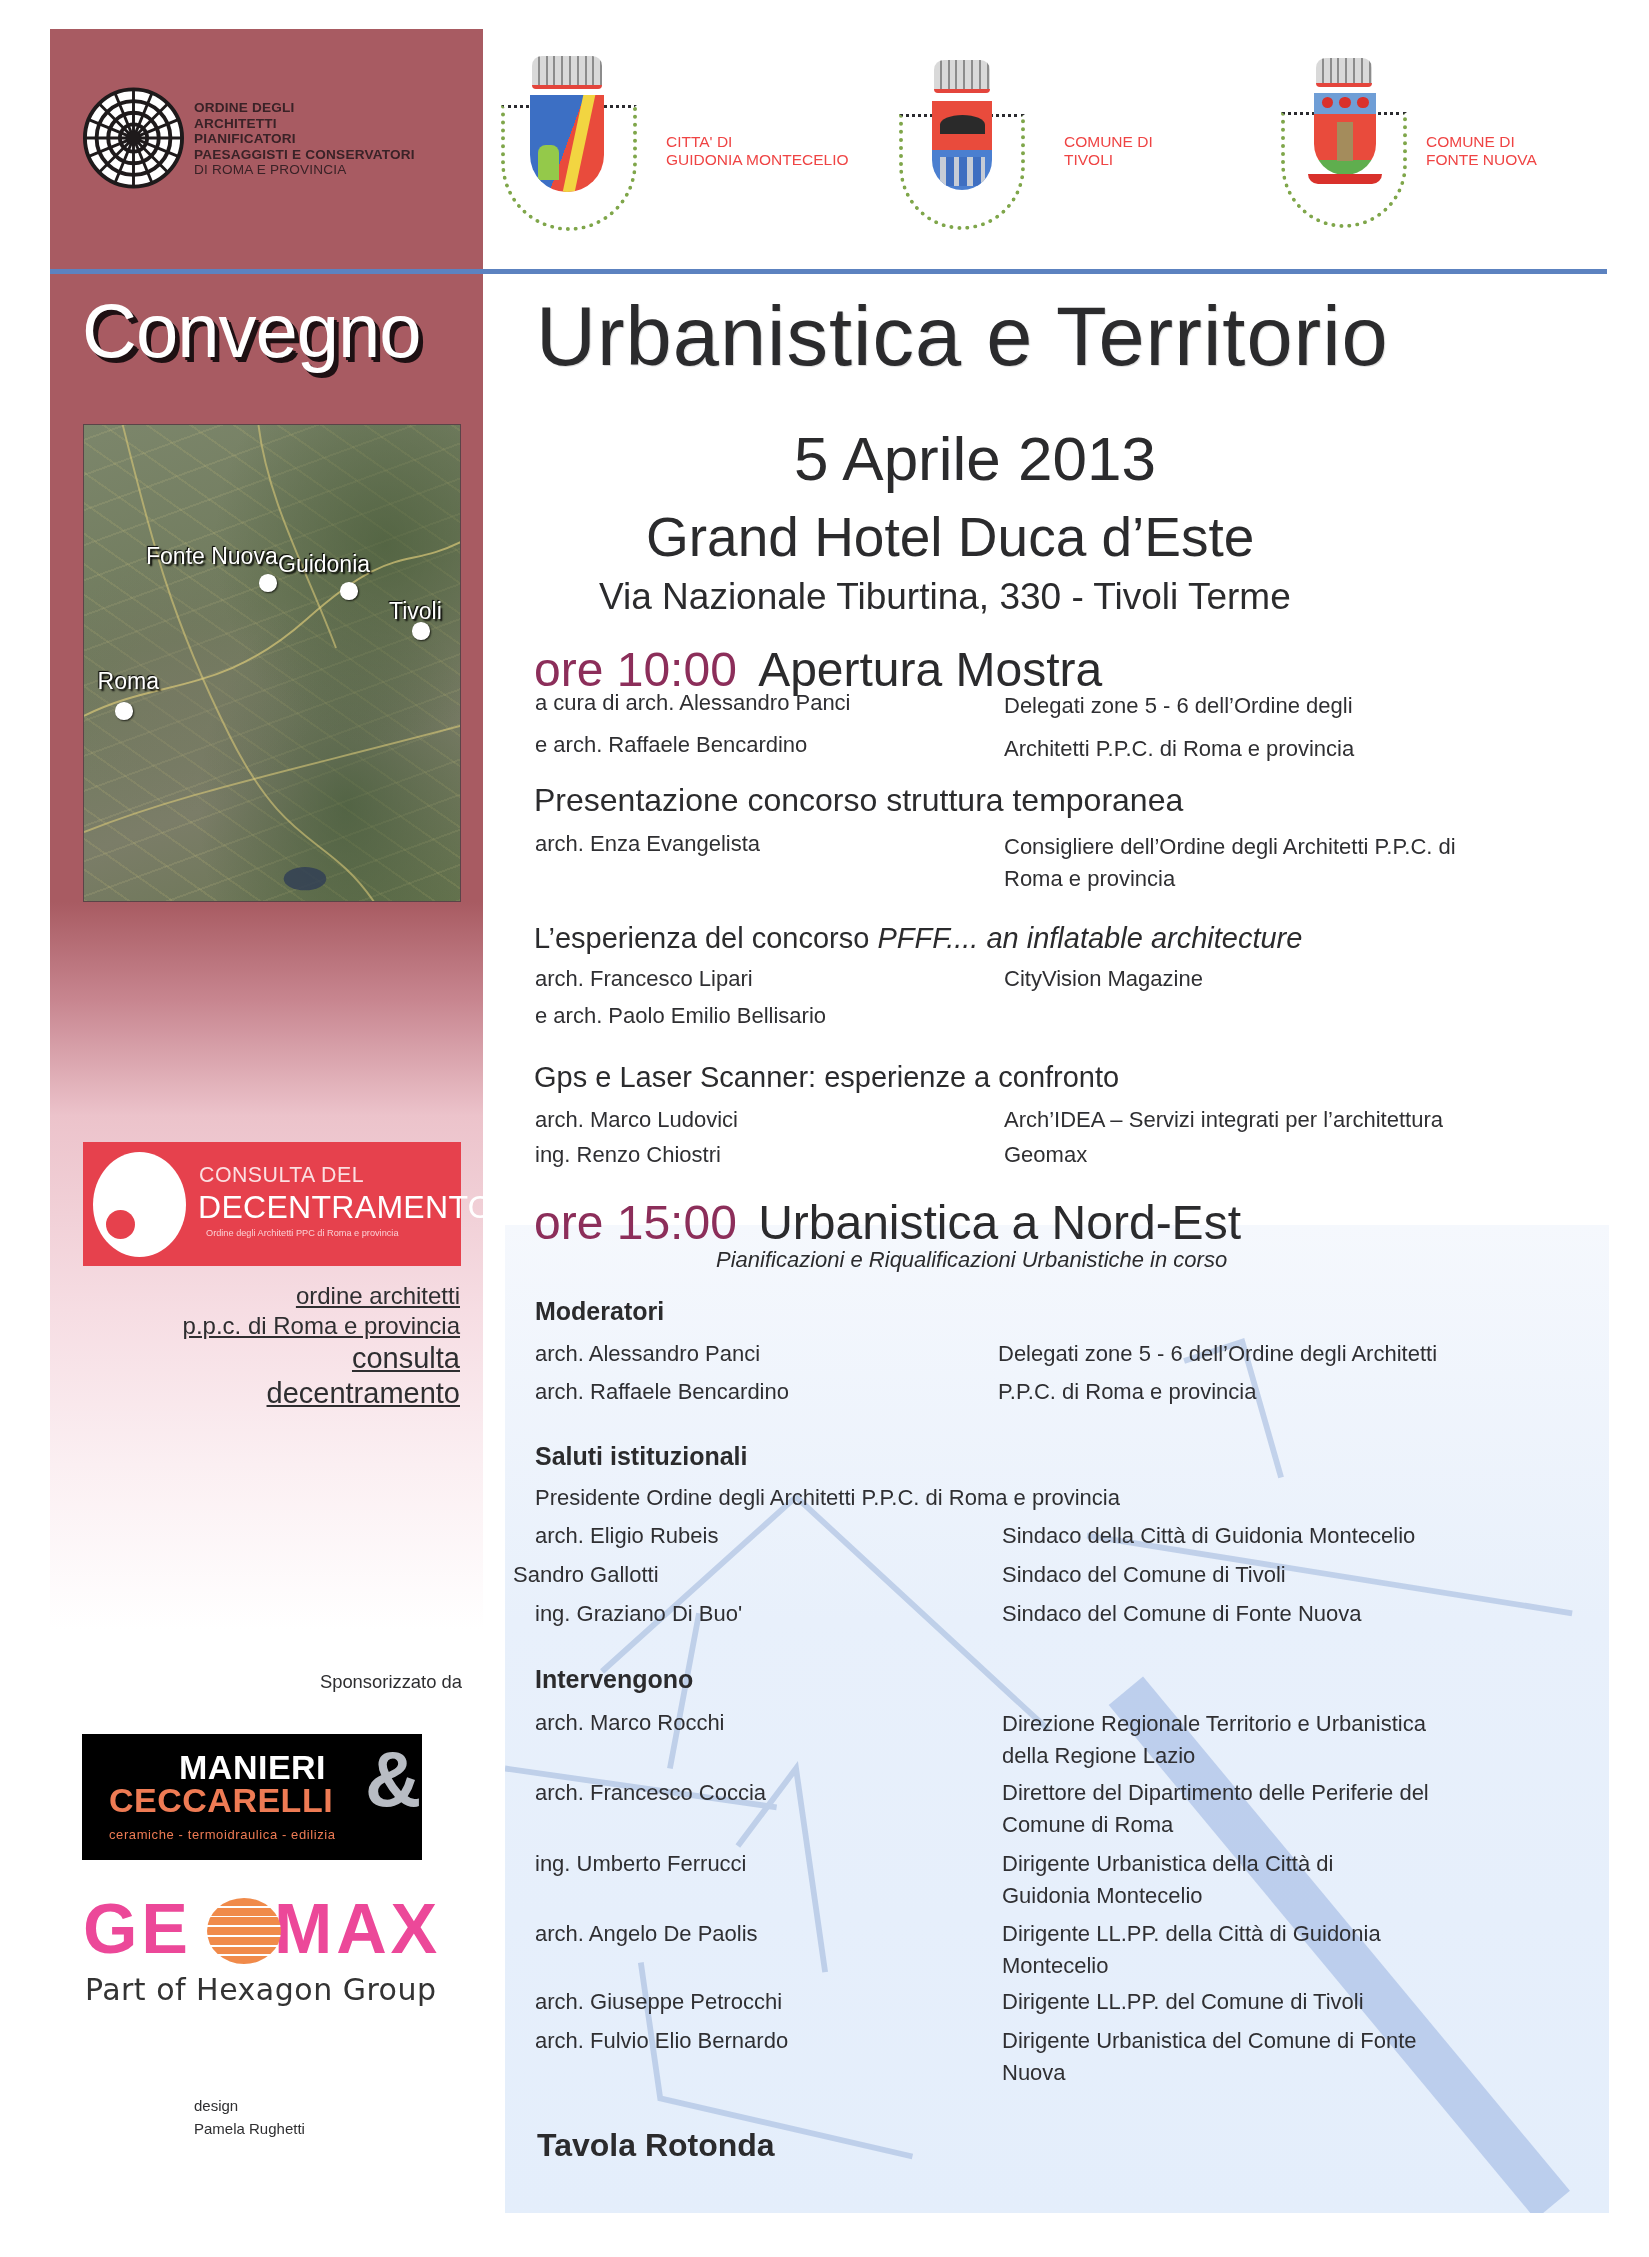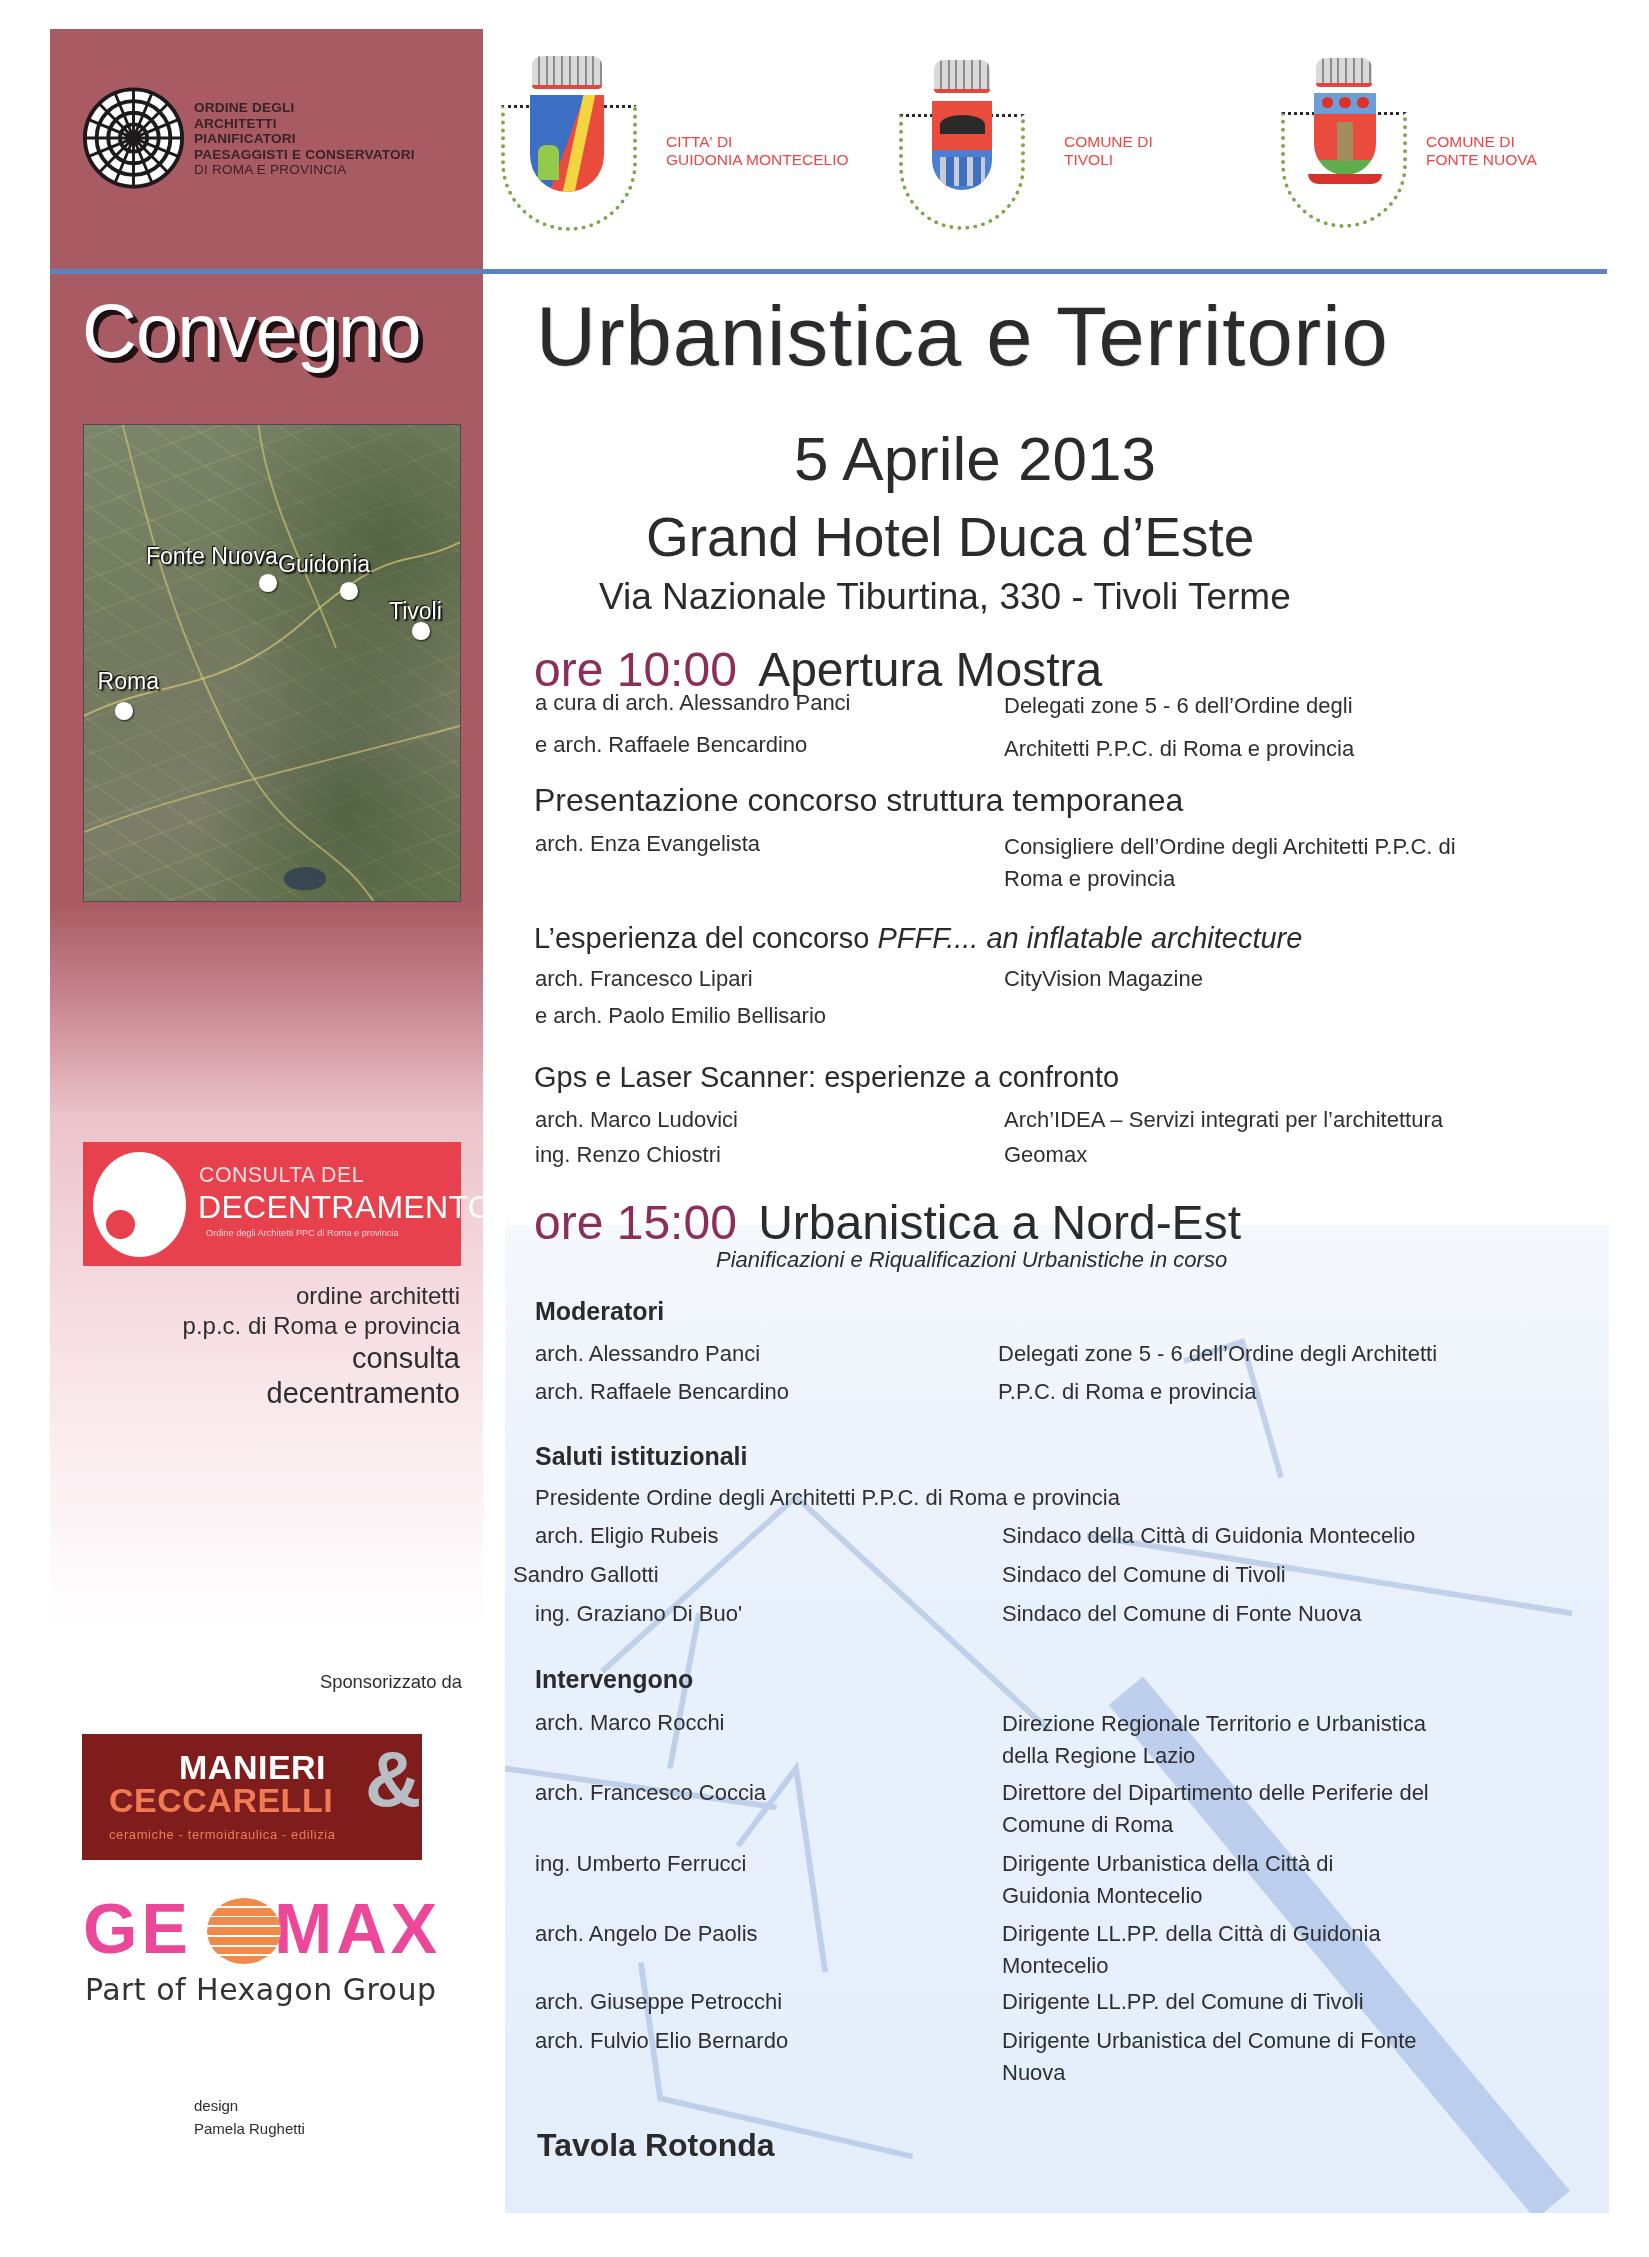--- a/index.html
+++ b/index.html
@@ -69,31 +69,32 @@
       position: absolute; left: 23px; top: 68px; width: 29px; height: 29px;
       background: #e6414d; border-radius: 50%;
     }
     .consulta-line1 { position: absolute; left: 116px; top: 21.3px; color: #fbdfe1; font-size: 21.3px; letter-spacing: 0.5px; }
     .consulta-line2 { position: absolute; left: 115px; top: 47px; color: #ffffff; font-size: 32px; letter-spacing: 0.3px; }
     .consulta-line3 { position: absolute; left: 116px; top: 86px; color: #fbd0d4; font-size: 9.2px; white-space: nowrap; margin-left: 7px; }
 
     .ordine-block {
       position: absolute; left: 83px; top: 1281px; width: 377px; text-align: right;
       color: #2e2e30;
+      text-decoration: underline;
     }
     .ordine-block .small { font-size: 24px; line-height: 30px; }
     .ordine-block .big { font-size: 29px; line-height: 35px; }
 
     .sponsor-label {
       position: absolute; left: 194px; top: 1671px; width: 268px; text-align: right;
       font-size: 18.4px; color: #2e2e30;
     }
     .mc-box {
       position: absolute; left: 82px; top: 1734px; width: 340px; height: 126px;
-      background: #7f1d1d;
+      background: #000000;
     }
     .mc-manieri { position: absolute; left: 97px; top: 13.6px; font-size: 34px; font-weight: bold; color: #ffffff; letter-spacing: 0.5px; }
     .mc-ceccarelli { position: absolute; left: 27px; top: 47px; font-size: 34px; font-weight: bold; color: #ee7b54; letter-spacing: 0.5px; }
     .mc-amp { position: absolute; left: 283px; top: 5.8px; font-size: 78px; font-weight: bold; color: #b8bcc3; line-height: 78px; }
     .mc-sub { position: absolute; left: 27px; top: 93px; font-size: 13px; color: #ee7b54; letter-spacing: 0.6px; white-space: nowrap; }
 
     .geomax { position: absolute; left: 83px; top: 1892px; width: 384px; height: 116px; }
     .geomax-word { position: absolute; left: 0; top: 0; font-size: 70px; font-weight: bold; color: #ec4899; letter-spacing: 3.9px; line-height: 74px; white-space: nowrap; }
     .geomax-globe {
       position: absolute; left: 124px; top: 5.8px; width: 74px; height: 66px; border-radius: 50%;

